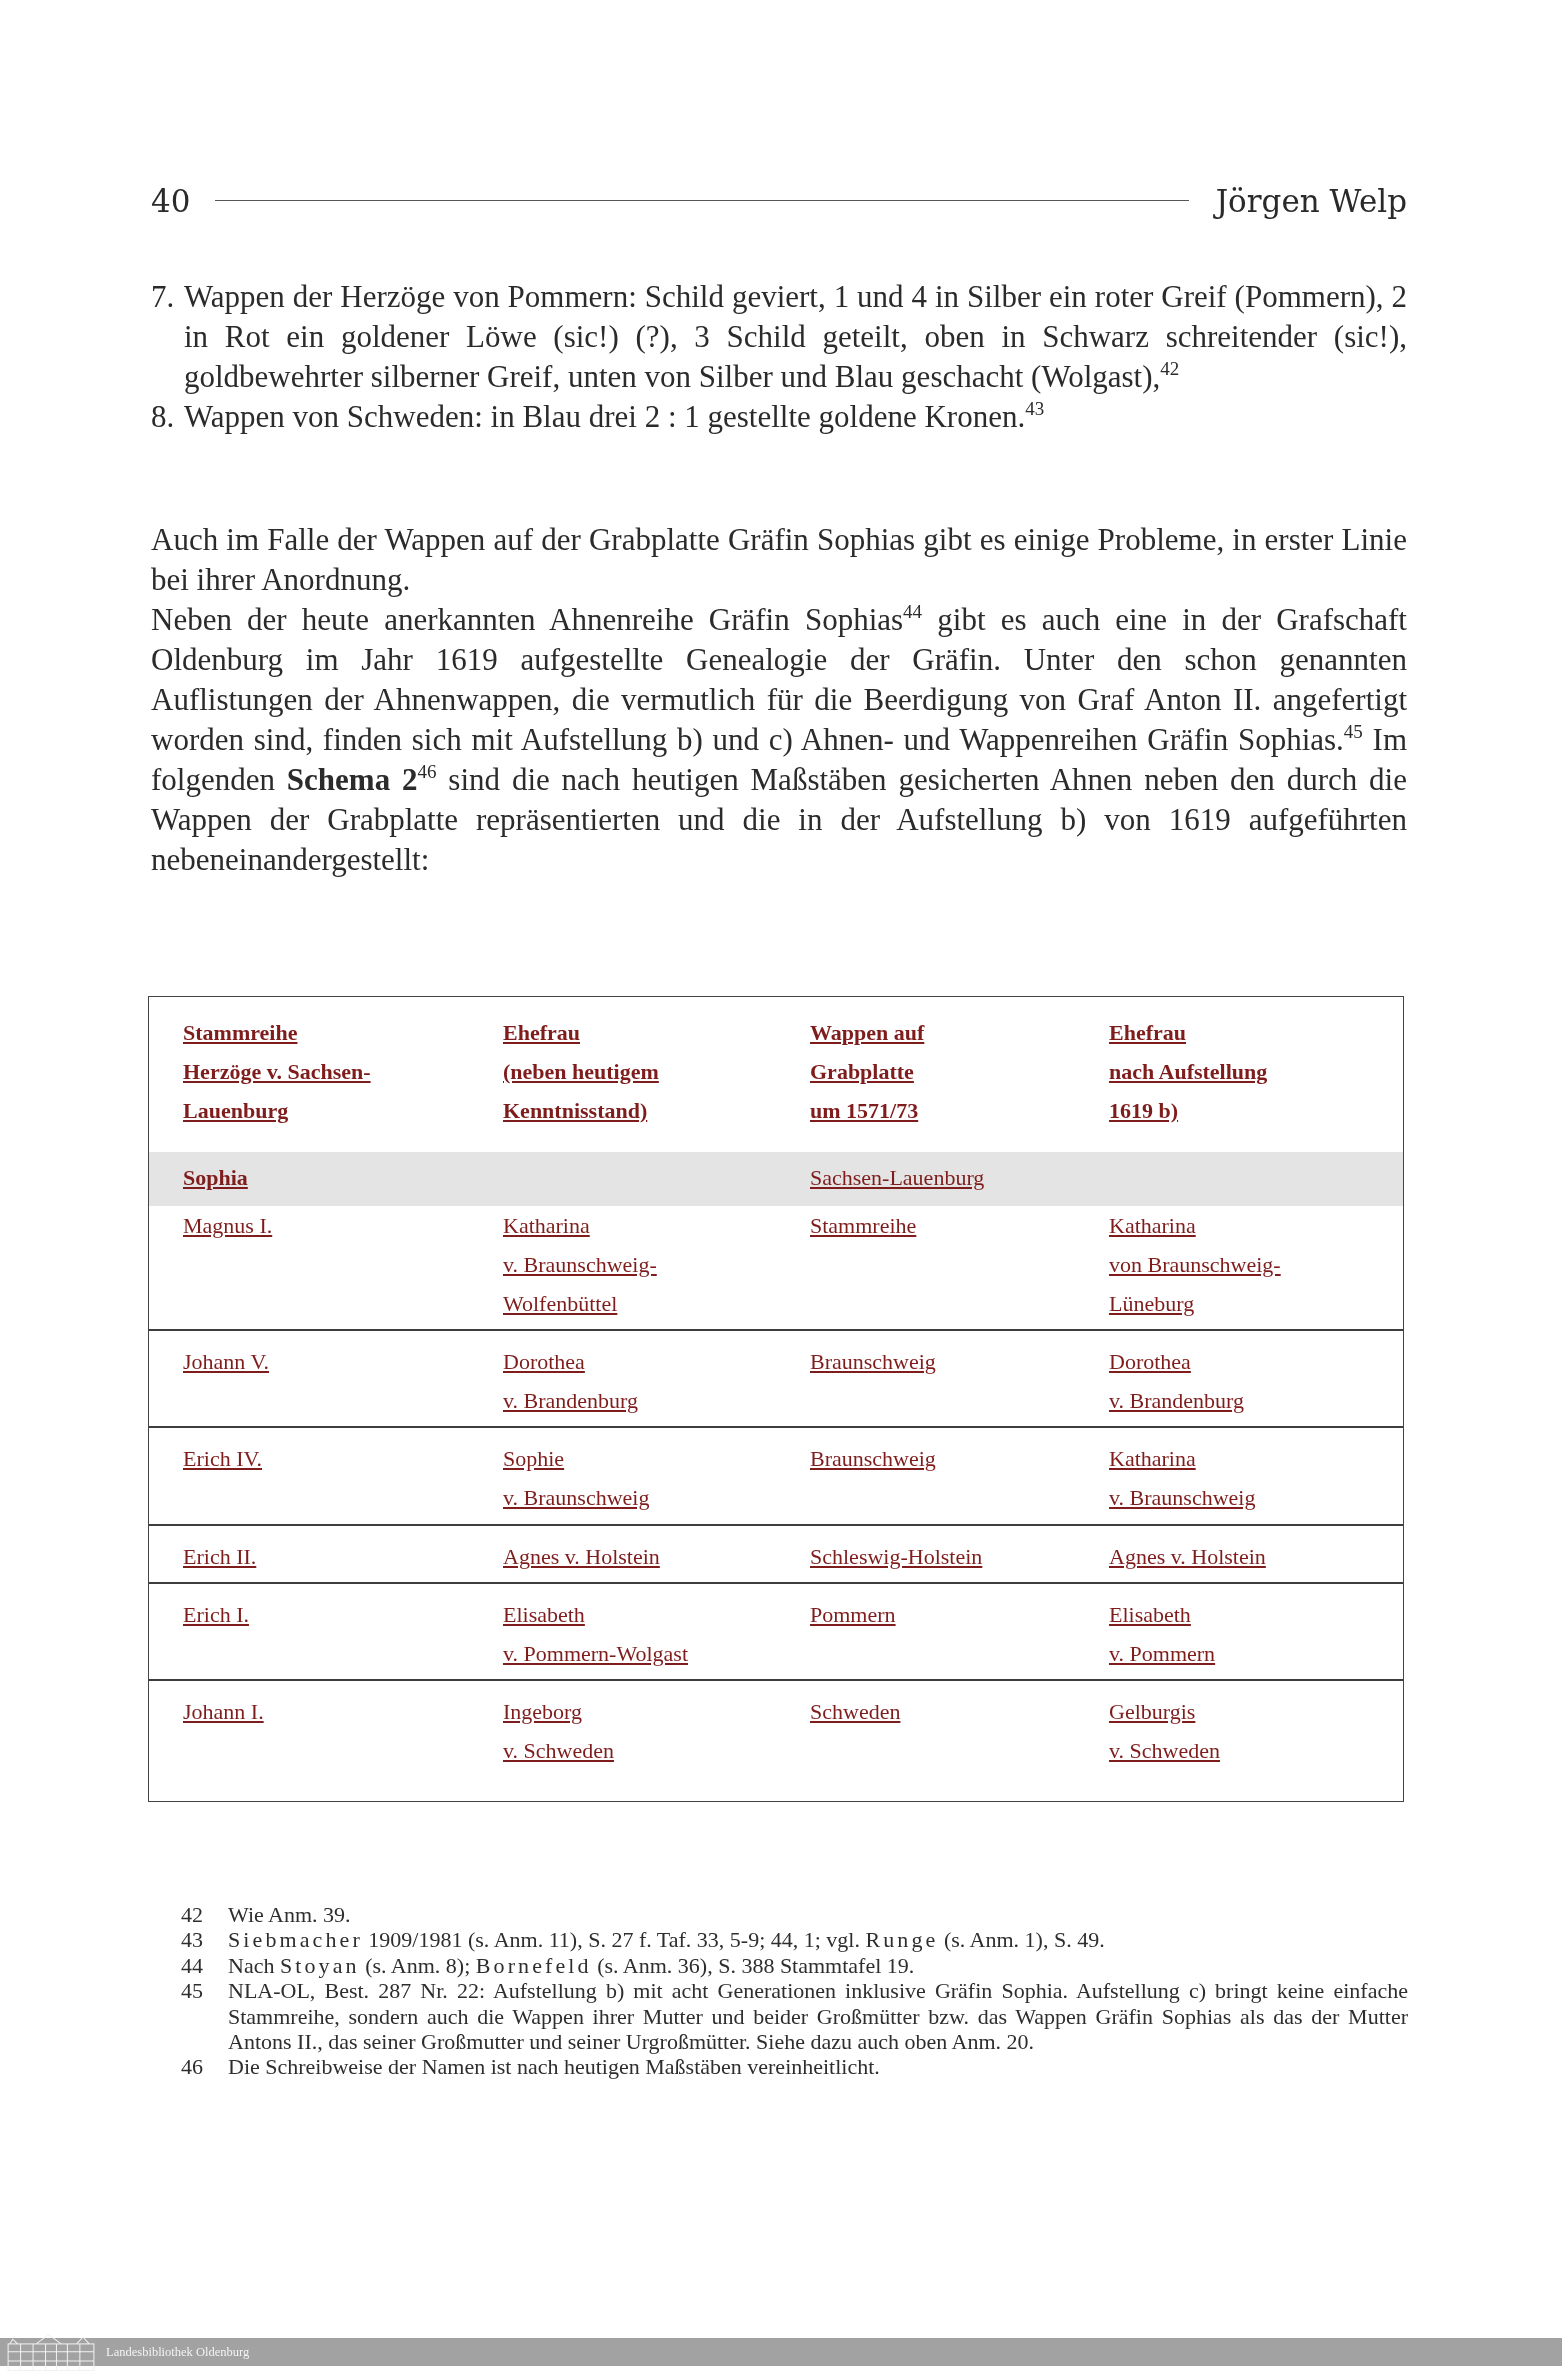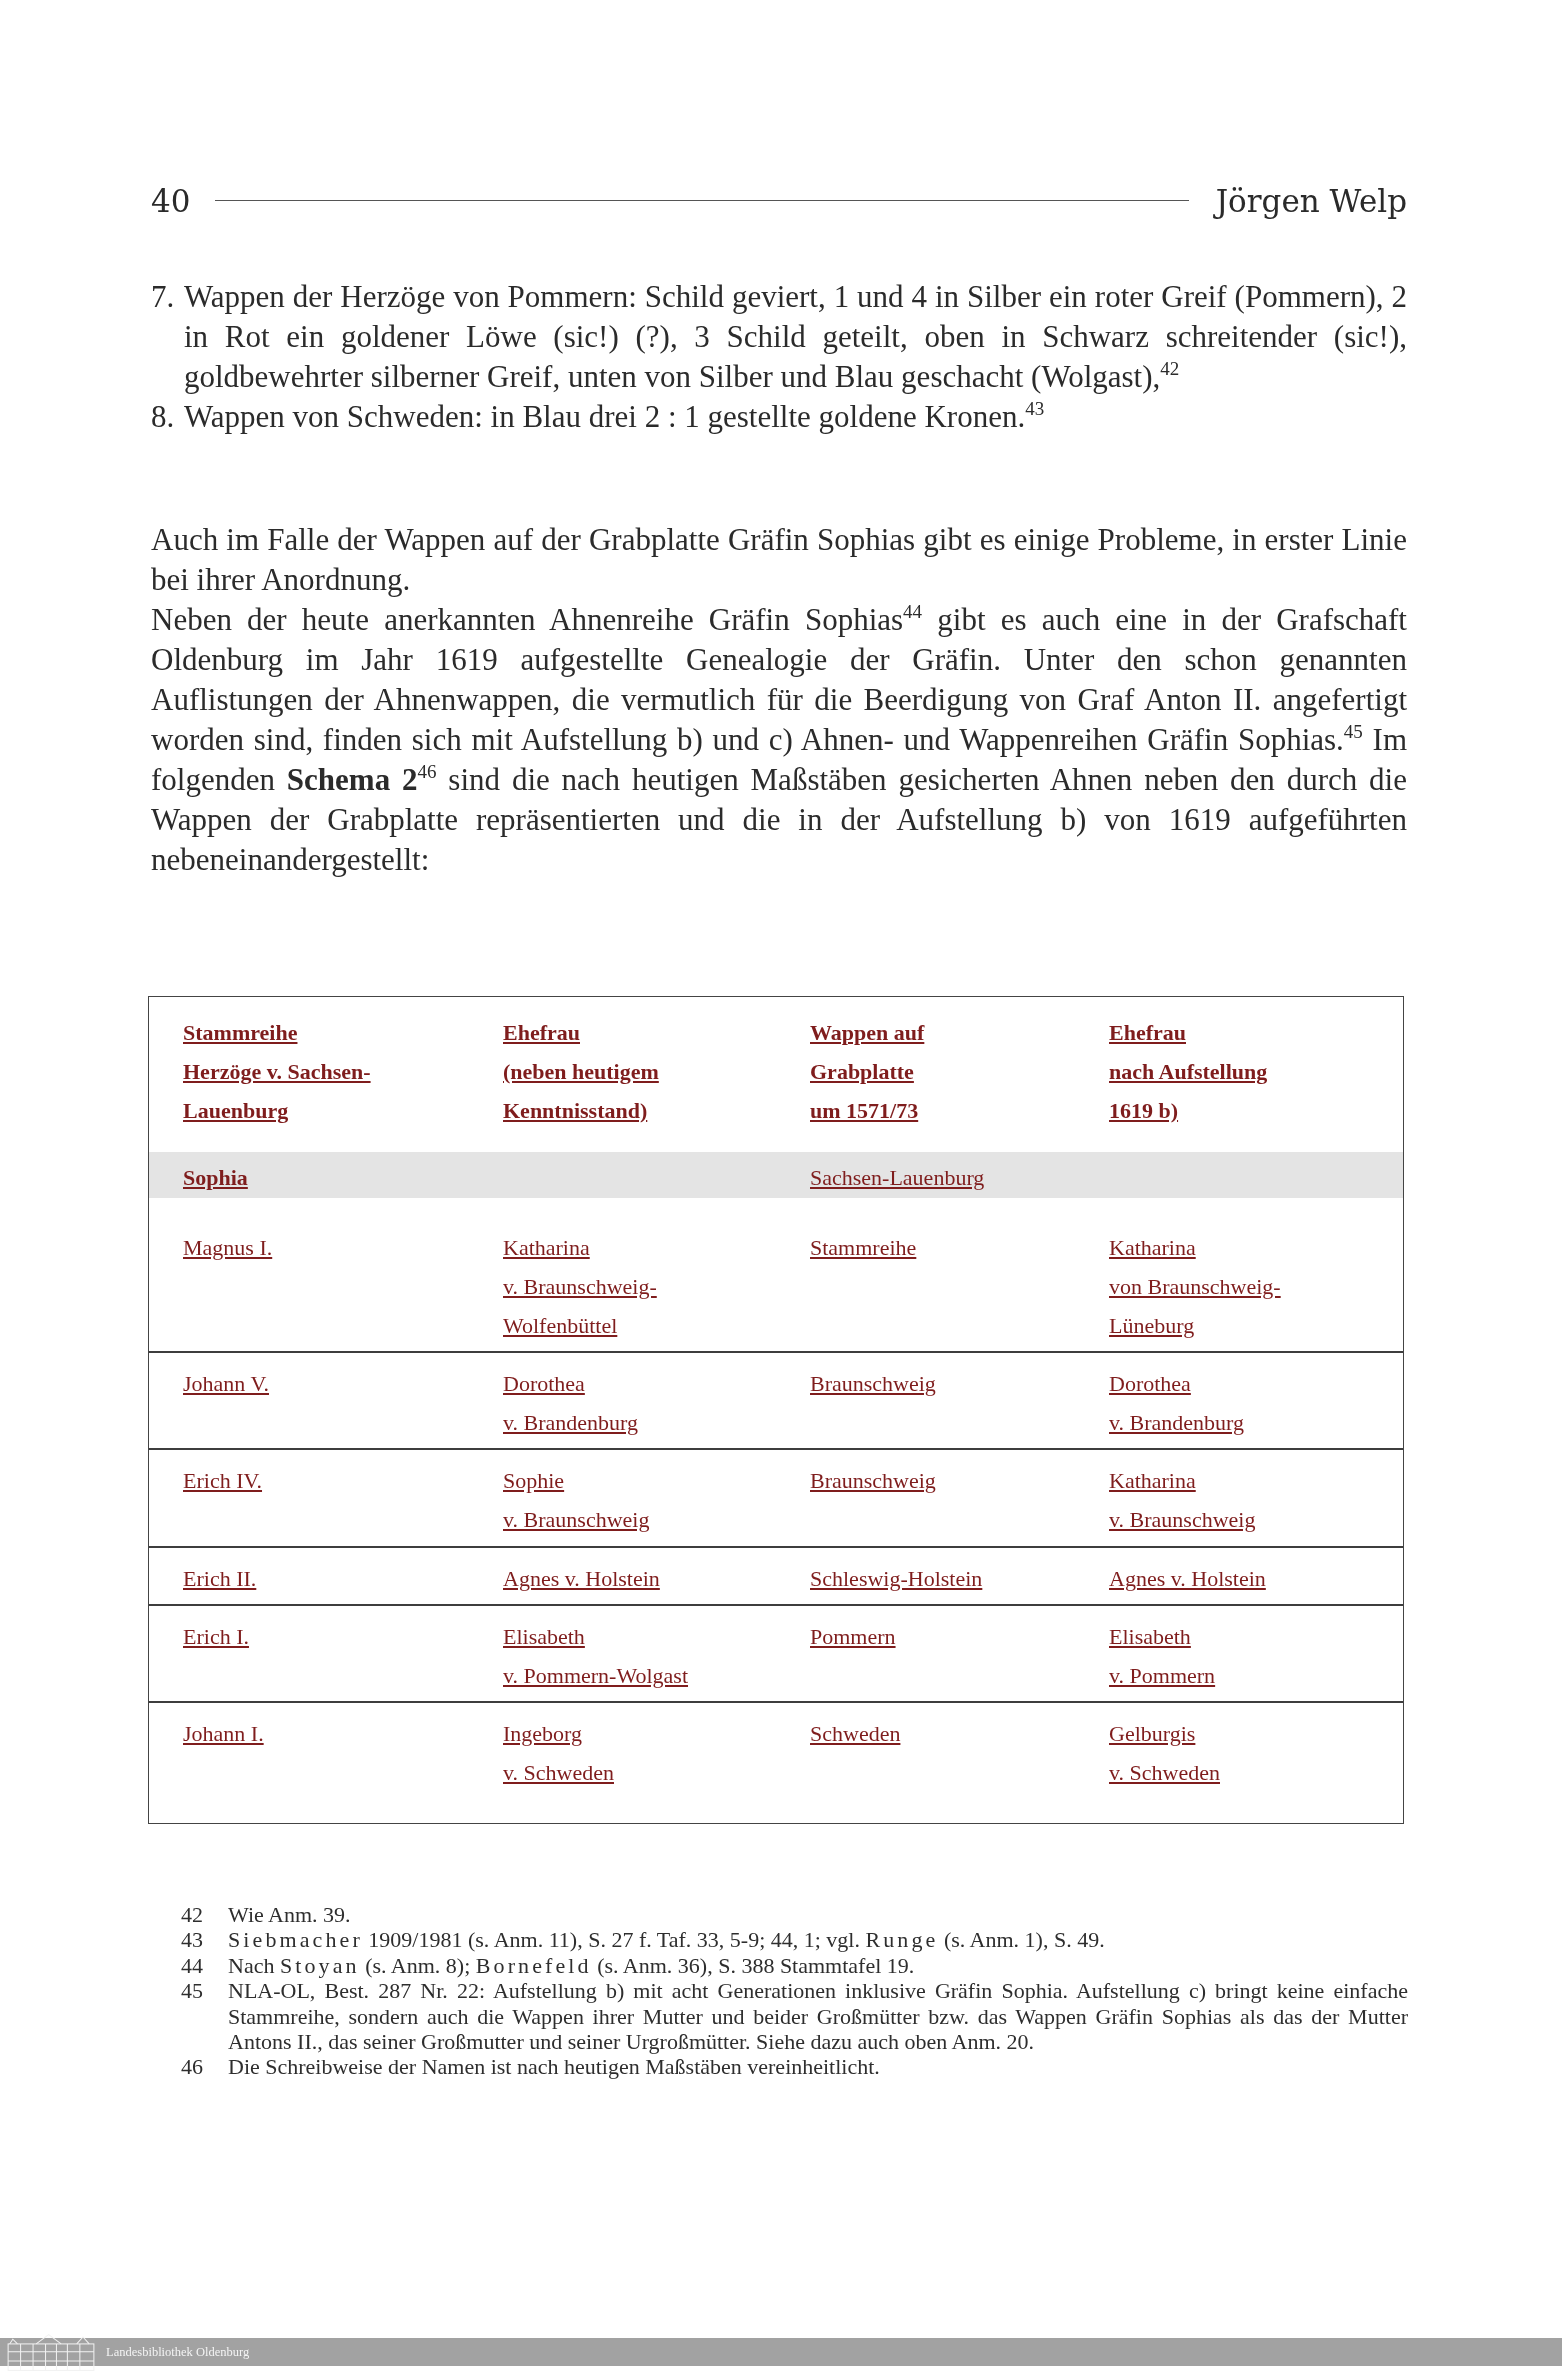--- a/index.html
+++ b/index.html
@@ -21,24 +21,24 @@
   .para { position: absolute; left: 151px; top: 520px; width: 1256px; text-align: justify; }
   .para p { margin: 0; }
   b { font-weight: bold; }
   .schema { position: absolute; left: 148px; top: 996px; width: 1256px; border: 1.6px solid #444; box-sizing: border-box; }
   .schema table { width: 100%; border-collapse: collapse; font-family: "Liberation Serif", serif; font-size: 22px; line-height: 39px; color: #7f1d1d; text-decoration: underline; }
   .schema td, .schema th { vertical-align: top; text-align: left; padding: 0 0 0 0; }
   .schema th { font-weight: bold; padding-top: 15.6px; padding-bottom: 22px; }
   .schema .c1 { width: 320px; padding-left: 34px; }
   .schema .c2 { width: 307px; }
   .schema .c3 { width: 299px; }
-  .schema tr.sophia td { background: #e4e4e4; padding-top: 6.3px; padding-bottom: 1px; }
+  .schema tr.sophia td { background: #e4e4e4; padding-top: 6.3px; padding-bottom: 9px; }
   .schema tr.sophia td.c1 { font-weight: bold; }
   .schema tr.row td { padding-top: 11px; padding-bottom: 6.3px; border-bottom: 2.3px solid #3d3d3d; }
-  .schema tr.row.first td { padding-top: 30px; }
+  .schema tr.row.first td { padding-top: 0; }
   .schema tr.row.last td { border-bottom: none; padding-bottom: 31px; }
   .footnotes { position: absolute; left: 181px; top: 1902px; width: 1227px; font-family: "Liberation Serif", serif; font-size: 22px; line-height: 25.4px; color: #2e2e2e; }
   .fn { display: flex; text-align: justify; }
   .fn .fnum { width: 47px; flex: none; }
   .fn .ftxt { flex: 1; }
   .sp { letter-spacing: 3.1px; }
   .footer { position: absolute; left: 0; top: 2338px; width: 1563px; height: 28px; background: #a2a2a2; display: flex; align-items: center; }
   .footer .logo { width: 92px; height: 39px; margin-left: 4.7px; }
   .footer .lib { color: #f4f4f4; font-family: "Liberation Serif", serif; font-size: 12.5px; margin-left: 9.4px; }
 </style>

